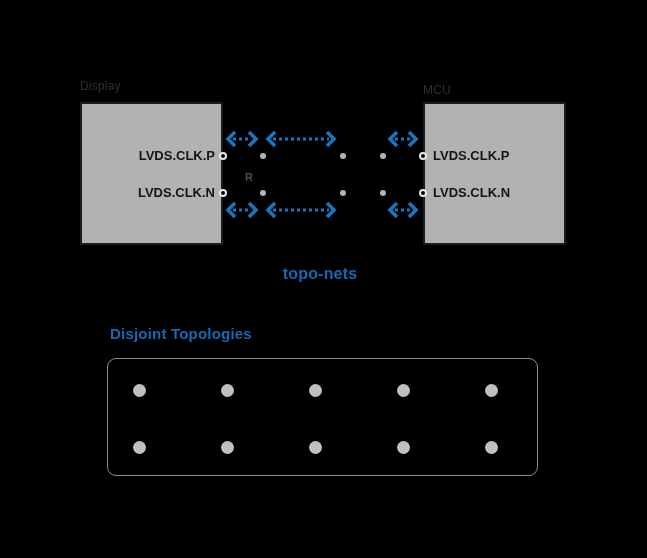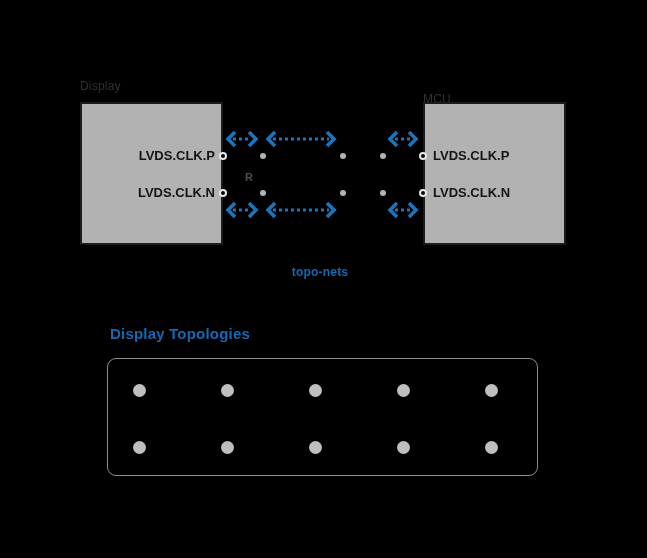--- a/index.html
+++ b/index.html
@@ -27,21 +27,21 @@
   .mid-dot{
     position:absolute;width:6px;height:6px;border-radius:50%;background:#b4b4b4;
   }
   .r-label{
     position:absolute;font-size:11px;font-weight:bold;color:#4f4f4f;
     width:14px;text-align:center;line-height:12px;
   }
   .arrow-svg{position:absolute;height:20px;}
   .caption-toponets{
     position:absolute;left:250px;top:265px;width:140px;text-align:center;
-    font-size:12px;font-weight:bold;color:#1668b3;letter-spacing:.2px;
+    font-size:16px;font-weight:bold;color:#1668b3;letter-spacing:.2px;
   }
   .section-heading{
     position:absolute;left:110px;top:325px;font-size:15px;font-weight:bold;
     color:#1668b3;letter-spacing:.2px;white-space:nowrap;
   }
   .disjoint-box{
     position:absolute;left:107px;top:358px;width:431px;height:118px;
     border:1.5px solid #8e8e8e;border-radius:9px;background:transparent;
     box-sizing:border-box;
   }
@@ -52,21 +52,21 @@
 </head>
 <body>
 
 <div class="canvas">
 
   <div class="box-title" style="left:80px;top:79px">Display</div>
   <div class="component-box" style="left:80px"></div>
   <div class="pin-label right" style="left:90px;top:149px">LVDS.CLK.P</div>
   <div class="pin-label right" style="left:90px;top:186px">LVDS.CLK.N</div>
 
-  <div class="box-title" style="left:423px;top:92px">MCU</div>
+  <div class="box-title" style="left:423px;top:83px">MCU</div>
   <div class="component-box" style="left:423px"></div>
   <div class="pin-label" style="left:433px;top:149px">LVDS.CLK.P</div>
   <div class="pin-label" style="left:433px;top:186px">LVDS.CLK.N</div>
 
   <div class="pin-ring" style="left:218.5px;top:151.5px"></div>
   <div class="pin-ring" style="left:218.5px;top:188.5px"></div>
   <div class="pin-ring" style="left:419px;top:151.5px"></div>
   <div class="pin-ring" style="left:419px;top:188.5px"></div>
 
   <div class="mid-dot" style="left:260px;top:152.5px"></div>
@@ -105,21 +105,21 @@
     <polyline points="62,3 69,10 62,17" fill="none" stroke="#1b75bc" stroke-width="3.6"></polyline>
   </svg>
   <svg class="arrow-svg" style="left:387px;top:200px" width="32" height="20" viewBox="0 0 32 20">
     <line x1="8" y1="10" x2="24" y2="10" stroke="#1b75bc" stroke-width="2.8" stroke-dasharray="3 3"></line>
     <polyline points="10,3 3,10 10,17" fill="none" stroke="#1b75bc" stroke-width="3.6"></polyline>
     <polyline points="22,3 29,10 22,17" fill="none" stroke="#1b75bc" stroke-width="3.6"></polyline>
   </svg>
 
   <div class="caption-toponets">topo-nets</div>
 
-  <div class="section-heading">Display Topologies</div>
+  <div class="section-heading">Disjoint Topologies</div>
   <div class="disjoint-box">
       <div class="topo-node" style="left: 24.5px; top: 24.5px;"></div>
       <div class="topo-node" style="left: 112.5px; top: 24.5px;"></div>
       <div class="topo-node" style="left: 200.5px; top: 24.5px;"></div>
       <div class="topo-node" style="left: 288.5px; top: 24.5px;"></div>
       <div class="topo-node" style="left: 376.5px; top: 24.5px;"></div>
       <div class="topo-node" style="left: 24.5px; top: 81.5px;"></div>
       <div class="topo-node" style="left: 112.5px; top: 81.5px;"></div>
       <div class="topo-node" style="left: 200.5px; top: 81.5px;"></div>
       <div class="topo-node" style="left: 288.5px; top: 81.5px;"></div>

